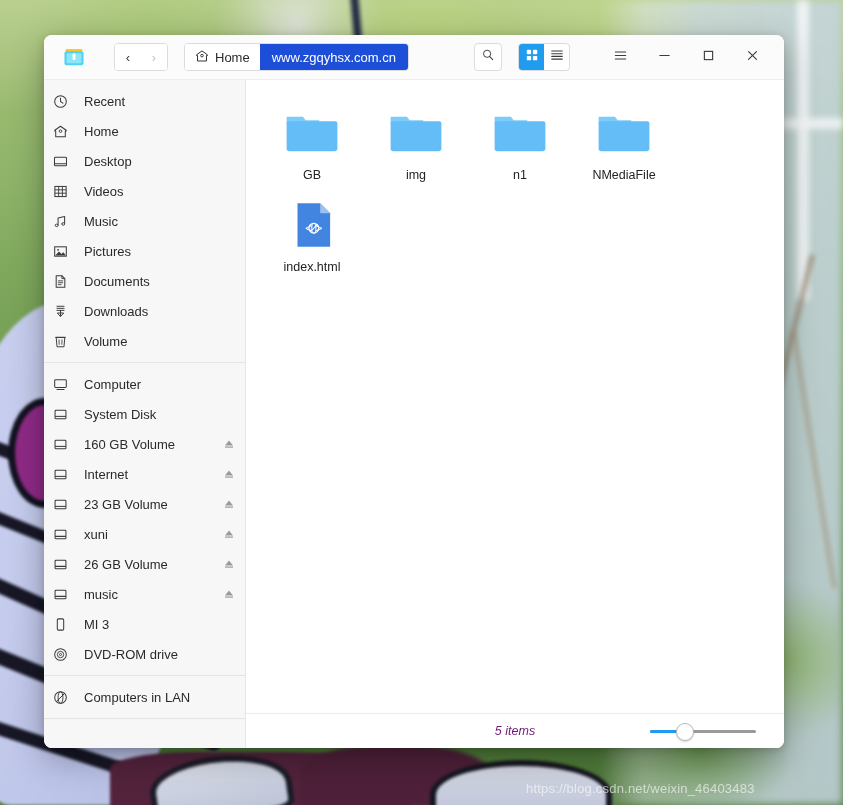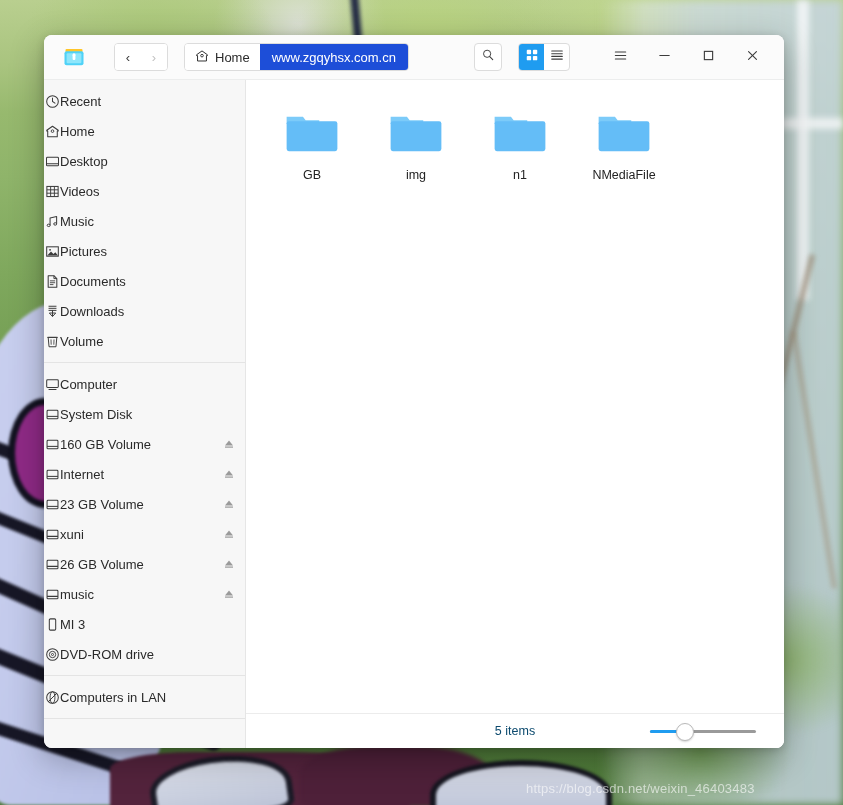--- a/index.html
+++ b/index.html
@@ -207,22 +207,22 @@
     width: 201px; flex: 0 0 201px;
     background: #f7f7f7;
     border-right: 1px solid #e6e6e6;
     padding-top: 6px;
     overflow: hidden;
     font-size: 13px;
     color: #2a2a2a;
   }
   .side-item {
     display: flex; align-items: center;
-    height: 30px; padding-left: 0; padding-right: 10px;
-    cursor: pointer; gap: 0;
+    height: 30px; padding-left: 8px; padding-right: 10px;
+    cursor: pointer; gap: 16px;
   }
   .si-icon {
     width: 16px; height: 16px; flex: 0 0 16px;
     display: flex; align-items: center; justify-content: center;
     color: #3b3b3b;
   }
   .si-label { flex: 1 1 auto; white-space: nowrap; overflow: hidden; text-overflow: ellipsis; }
   .si-eject { width: 12px; height: 12px; flex: 0 0 12px; color: #9a9a9a; }
   .side-sep { height: 1px; background: #e4e4e4; margin: 6px 0; }
 
@@ -251,21 +251,21 @@
     white-space: nowrap; overflow: hidden; text-overflow: ellipsis;
   }
 
   #statusbar {
     height: 34px; flex: 0 0 34px;
     border-top: 1px solid #ececec;
     display: flex; align-items: center; justify-content: center;
     position: relative;
     background: #fff;
   }
-  #item-count { font-size: 12.5px; color: #0c4a6e; }
+  #item-count { font-size: 12.5px; color: #701a75; font-style: italic; }
   #zoom-slider {
     position: absolute; right: 28px; top: 50%; transform: translateY(-50%);
     width: 106px; height: 16px;
   }
   #zs-track {
     position: absolute; left: 0; top: 7px; width: 106px; height: 3px;
     background: #9a9a9a; border-radius: 2px;
   }
   #zs-fill {
     position: absolute; left: 0; top: 7px; width: 33px; height: 3px;
@@ -721,20 +721,33 @@
           <div class="file-item">
             <div class="file-ico">
               <svg viewBox="0 0 64 56" width="58" height="52">
                 <path d="M4 10h18l3 4h15v4H4z" fill="#7ccbf9"></path>
                 <rect x="4" y="15" width="56" height="33" rx="2.5" fill="#64bdf7"></rect>
               </svg>
             </div>
             <div class="file-label">NMediaFile</div>
           </div>
 
+          <div class="file-item">
+            <div class="file-ico">
+              <svg viewBox="0 0 64 56" width="58" height="52">
+                <path d="M16 4h25l11 11v37H16z" fill="#4285e0"></path>
+                <path d="M41 4v11h11z" fill="#9cc0f0"></path>
+                <text x="34" y="36" font-family="Liberation Sans, sans-serif" font-size="13" fill="#ffffff" text-anchor="middle">&lt;   &gt;</text>
+                <circle cx="34" cy="31.5" r="5.4" fill="none" stroke="#ffffff" stroke-width="1.4"></circle>
+                <ellipse cx="34" cy="31.5" rx="2.3" ry="5.4" fill="none" stroke="#ffffff" stroke-width="1.1"></ellipse>
+                <line x1="30" y1="35.6" x2="38" y2="27.4" stroke="#ffffff" stroke-width="1.2"></line>
+              </svg>
+            </div>
+            <div class="file-label">index.html</div>
+          </div>
 
         </div>
 
         <div id="statusbar">
           <div id="item-count">5 items</div>
           <div id="zoom-slider">
             <div id="zs-track"></div>
             <div id="zs-fill"></div>
             <div id="zs-thumb"></div>
           </div>

